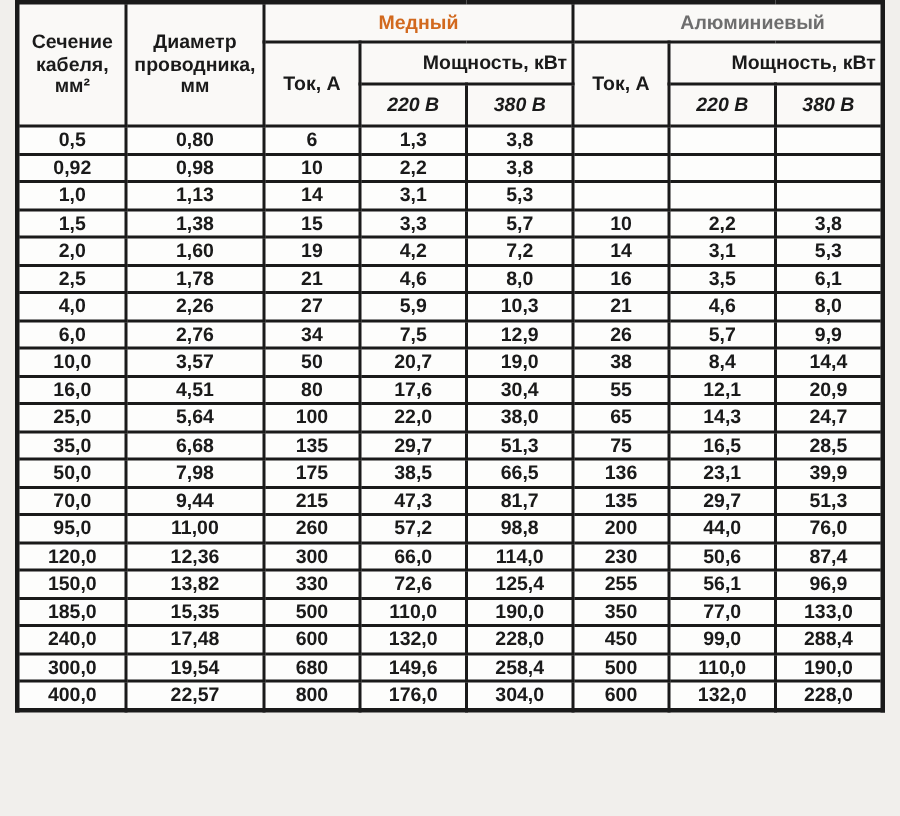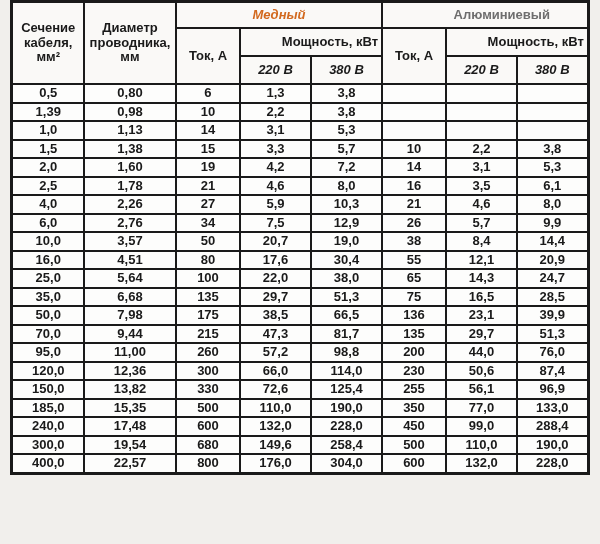--- a/index.html
+++ b/index.html
@@ -48,21 +48,21 @@
     line-height: 1.15;
     background: #faf9f7;
   }
   .cable tbody td {
     font-size: 13px;
     height: 16.5px;
     line-height: 16.5px;
     background: #fdfdfc;
     white-space: nowrap;
   }
-  th.group-copper   { color: var(--copper, #d2691e); height: 24px; font-style: italic; }
+  th.group-copper   { color: var(--copper, #d2691e); height: 24px; }
   th.group-aluminum { color: var(--aluminum, #6e6e6e); height: 24px; padding-left: 36px; }
   th.h-current { font-size: 13.5px; margin-left: 34px; }
   th.h-power   { height: 26px; padding-left: 40px; }
   th.h-volt    { height: 26px; font-size: 13.5px; font-style: italic; }
   col.c-section  { width: 72px; }
   col.c-diameter { width: 92px; }
   col.c-cur      { width: 64px; }
   col.c-v        { width: 71px; }
 </style>
 </head>
@@ -107,21 +107,21 @@
     <td>0,5</td>
     <td>0,80</td>
     <td>6</td>
     <td>1,3</td>
     <td>3,8</td>
     <td></td>
     <td></td>
     <td></td>
   </tr>
         <tr>
-    <td>1,39</td>
+    <td>0,92</td>
     <td>0,98</td>
     <td>10</td>
     <td>2,2</td>
     <td>3,8</td>
     <td></td>
     <td></td>
     <td></td>
   </tr>
         <tr>
     <td>1,0</td>

